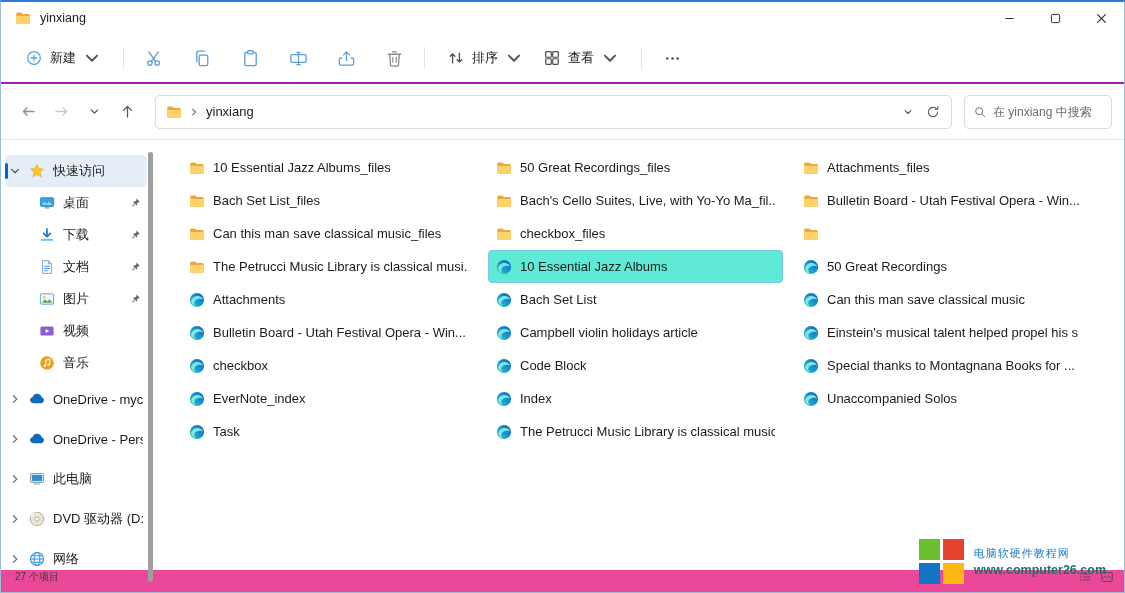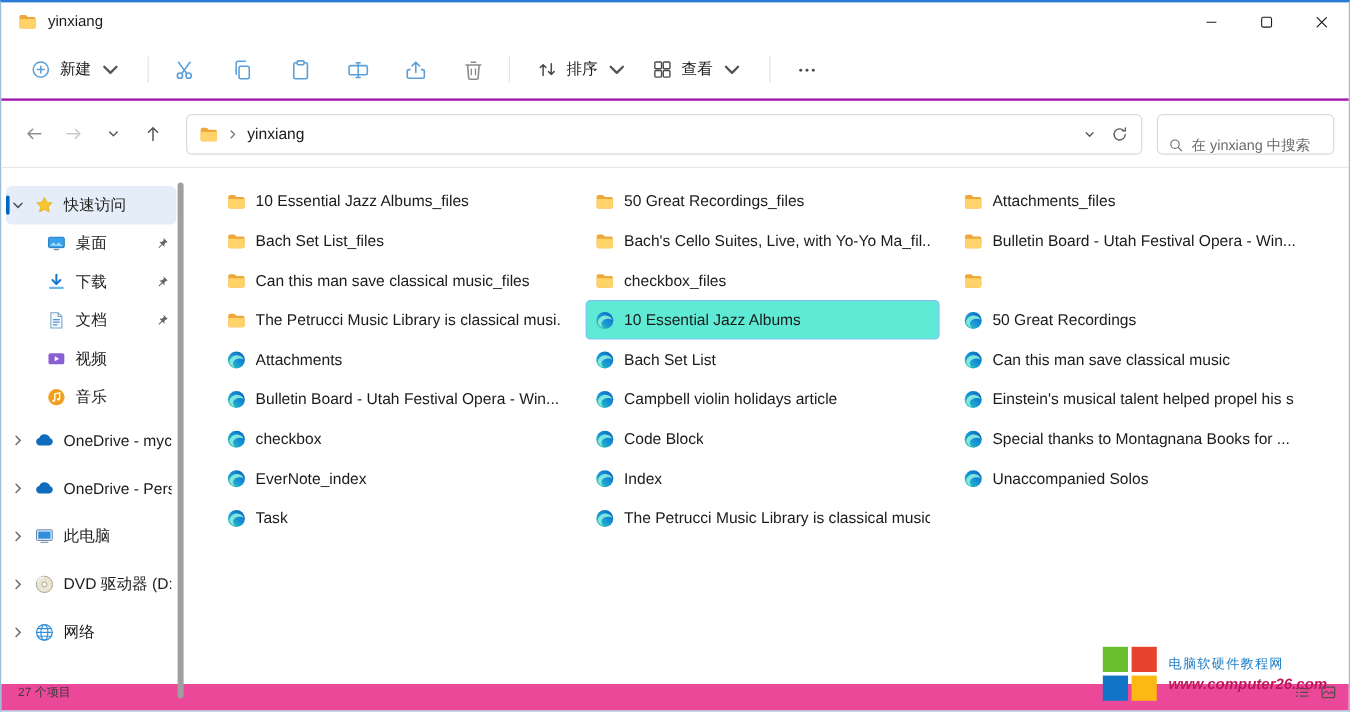--- a/index.html
+++ b/index.html
@@ -30,21 +30,21 @@
   .cmd-sep{width:1px;height:22px;background:#e3e3e3;margin:0 12px}
 
   
   .addressrow{height:56px;display:flex;align-items:center;padding:0 12px;border-bottom:1px solid #e8e8e8;gap:2px}
   .nav-btn{width:31px;height:31px;display:flex;align-items:center;justify-content:center;border-radius:5px}
   .nav-btn .icon{width:17px;height:17px}
   .nav-btn.sm .icon{width:11px;height:11px}
   .addr-box{flex:1;height:34px;border:1px solid #d9d9d9;border-radius:5px;display:flex;align-items:center;padding:0 10px;margin:0 10px;gap:7px;background:#fff}
   .crumb{font-size:13px}
   .addr-right{margin-left:auto;display:flex;align-items:center;gap:12px}
-  .search-box{width:148px;height:34px;border:1px solid #d9d9d9;border-radius:5px;display:flex;align-items:flex-end;padding:0 8px;gap:6px;background:#fff}
+  .search-box{width:148px;height:34px;border:1px solid #d9d9d9;border-radius:5px;display:flex;align-items:center;padding:0 8px;gap:6px;background:#fff}
   .search-box .icon{width:14px;height:14px}
   .search-box input{border:none;outline:none;flex:1;min-width:0;font-size:12px;font-family:inherit;color:#333;background:transparent}
   .search-box input::placeholder{color:#6b6b6b}
 
   
   .main{position:absolute;top:139px;left:0;right:0;bottom:22px;display:flex;overflow:hidden}
   .sidebar{flex:0 0 156px;width:156px;padding-top:14px;overflow:hidden}
   .side-item{height:32px;display:flex;align-items:center;gap:8px;margin:0 10px 0 4px;padding:0 4px;border-radius:5px;position:relative}
   .side-item.lg{height:40px}
   .side-item.child{padding-left:34px}
@@ -346,20 +346,35 @@
           <span class="label">文档</span>
           <span class="icon pin">
             <svg viewBox="0 0 16 16">
               <path d="M9.6 1.6l4.8 4.8-1.9.5-1.9 1.9.2 3-2.4-2.4-3.5 3.5-.8-.8 3.5-3.5L5.2 6.2l3-.2 1.9-1.9z" fill="#666"></path>
             </svg>
           </span>
         </div>
         <div class="side-item child">
           <span class="icon">
             <svg viewBox="0 0 16 16">
+              <rect x="1.4" y="2.8" width="13.2" height="10.4" rx="1.2" fill="#eef6fd" stroke="#5b9bd0" stroke-width=".9"></rect>
+              <circle cx="5.2" cy="6.2" r="1.3" fill="#f8c231"></circle>
+              <path d="M2.8 11.7l3.3-3.4 2.3 2.3 2.1-2.4 2.9 3.5z" fill="#57a85c"></path>
+            </svg>
+          </span>
+          <span class="label">图片</span>
+          <span class="icon pin">
+            <svg viewBox="0 0 16 16">
+              <path d="M9.6 1.6l4.8 4.8-1.9.5-1.9 1.9.2 3-2.4-2.4-3.5 3.5-.8-.8 3.5-3.5L5.2 6.2l3-.2 1.9-1.9z" fill="#666"></path>
+            </svg>
+          </span>
+        </div>
+        <div class="side-item child">
+          <span class="icon">
+            <svg viewBox="0 0 16 16">
               <rect x="1.4" y="3.4" width="13.2" height="9.2" rx="1.6" fill="#8a5fd6"></rect>
               <path d="M6.6 5.9v4.2l3.7-2.1z" fill="#fff"></path>
             </svg>
           </span>
           <span class="label">视频</span>
         </div>
         <div class="side-item child">
           <span class="icon">
             <svg viewBox="0 0 16 16">
               <circle cx="8" cy="8" r="6.8" fill="#f0a01e"></circle>
@@ -818,15 +833,15 @@
 
 <div class="watermark">
   <div class="wm-logo">
       <span class="wm-sq" style="background: rgb(106, 191, 46);"></span>
       <span class="wm-sq" style="background: rgb(232, 67, 45);"></span>
       <span class="wm-sq" style="background: rgb(18, 116, 197);"></span>
       <span class="wm-sq" style="background: rgb(253, 184, 19);"></span>
     </div>
   <div class="wm-text">
     <div class="wm-title" style="color: rgb(31, 125, 198);">电脑软硬件教程网</div>
-    <div class="wm-url" style="color: #be185d; font-style: italic;">www.computer26.com</div>
+    <div class="wm-url" style="color: #0f766e;">www.computer26.com</div>
   </div>
 </div>
 
 </body></html>

